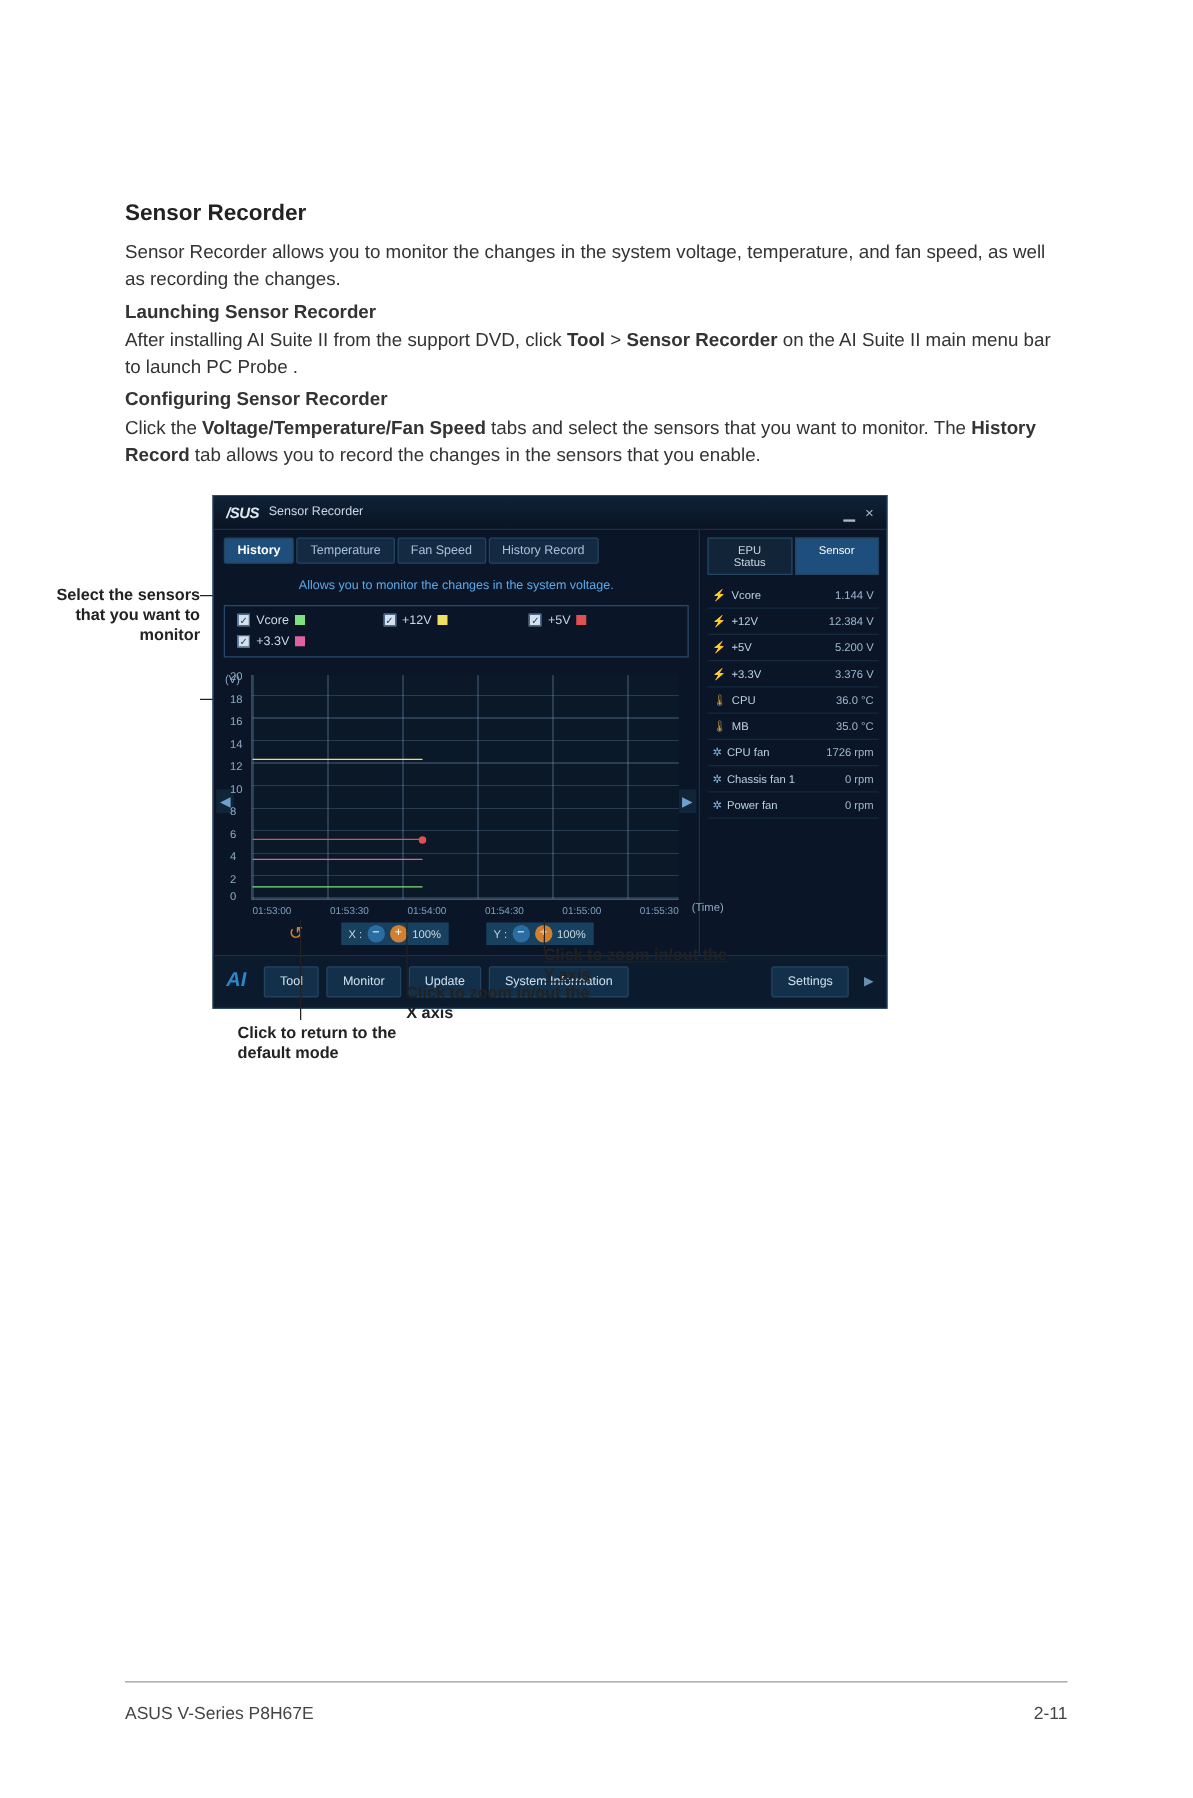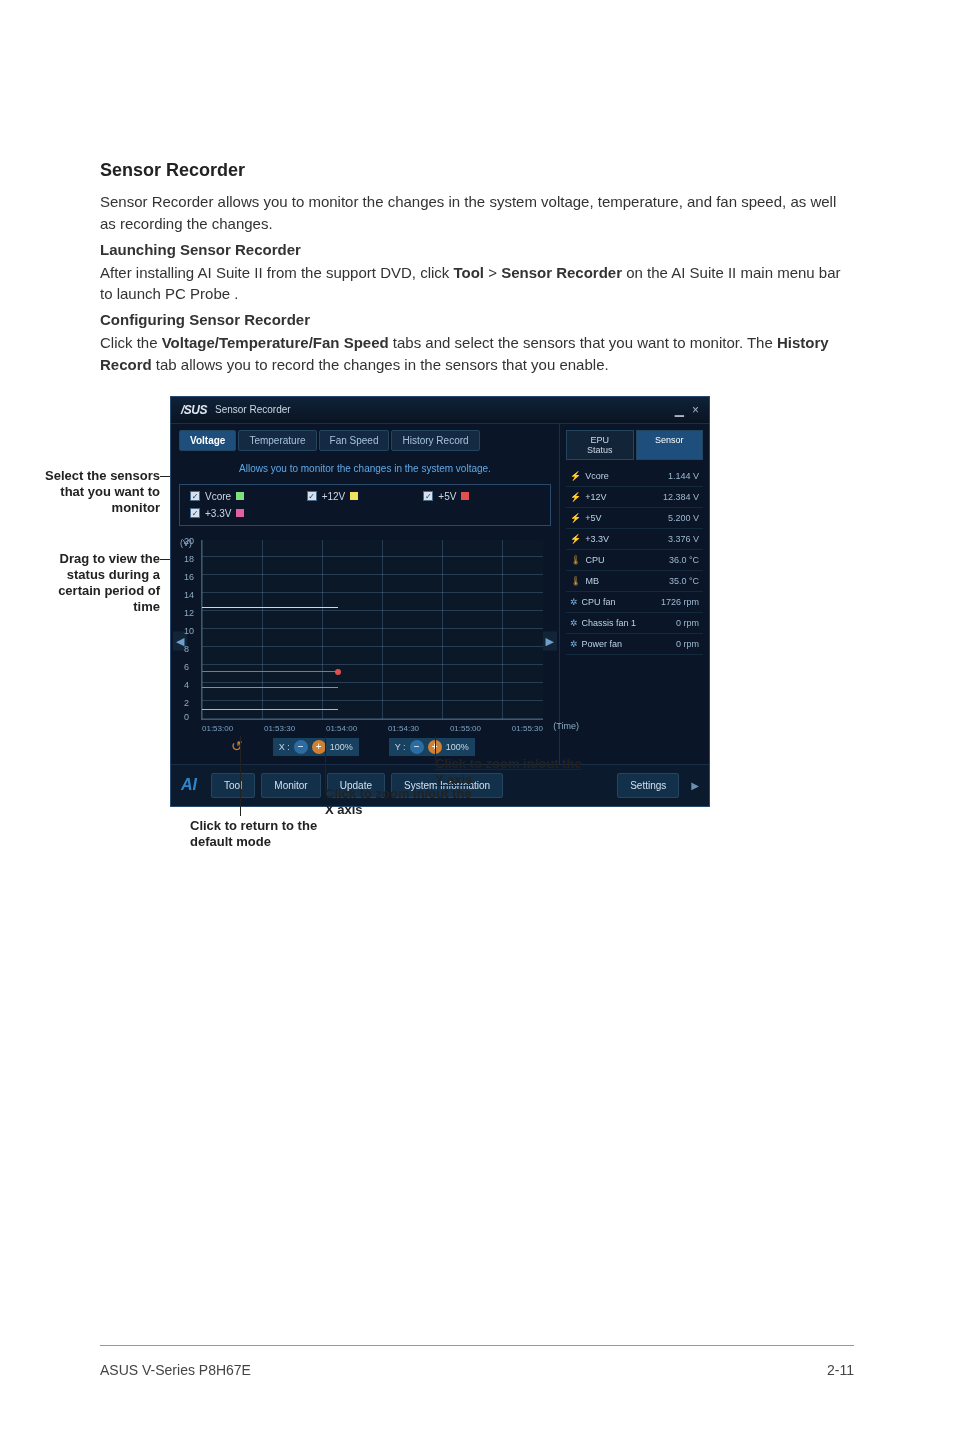--- a/index.html
+++ b/index.html
@@ -222,40 +222,39 @@
   <span>Click the </span><b>Voltage/Temperature/Fan Speed</b><span> tabs and select the sensors that you want to monitor. The </span><b>History Record</b><span> tab allows you to record the changes in the sensors that you enable.</span>
 </div>
 
 <div class="figure-wrap">
 
   <div class="callout-left" style="left:-130px; top:72px;">
     <span>Select the sensors that you want to monitor</span>
     <span class="line" style="width:28px;"></span>
   </div>
   <div class="callout-left" style="left:-130px; top:155px;">
-    <span>Drag to view the status during a certain period of time</span>
     <span class="line" style="width:40px;"></span>
   </div>
 
   <div class="app-window">
     <div class="titlebar">
       <div class="titlebar-left">
         <span class="asus-logo">/SUS</span>
         <span>Sensor Recorder</span>
       </div>
       <div class="window-controls">
         <span>▁</span>
         <span>×</span>
       </div>
     </div>
 
     <div class="main-row">
       <div class="left-panel">
         <div class="tabs-row">
-          <div class="tab active">Voltage</div>
+          <div class="tab active">History</div>
           <div class="tab">Temperature</div>
           <div class="tab">Fan Speed</div>
           <div class="tab">History Record</div>
         </div>
         <div class="hint-text">Allows you to monitor the changes in the system voltage.</div>
 
         <div class="legend-box">
           <div class="legend-item">
             <span class="cb">✓</span>
             <span>Vcore</span>

